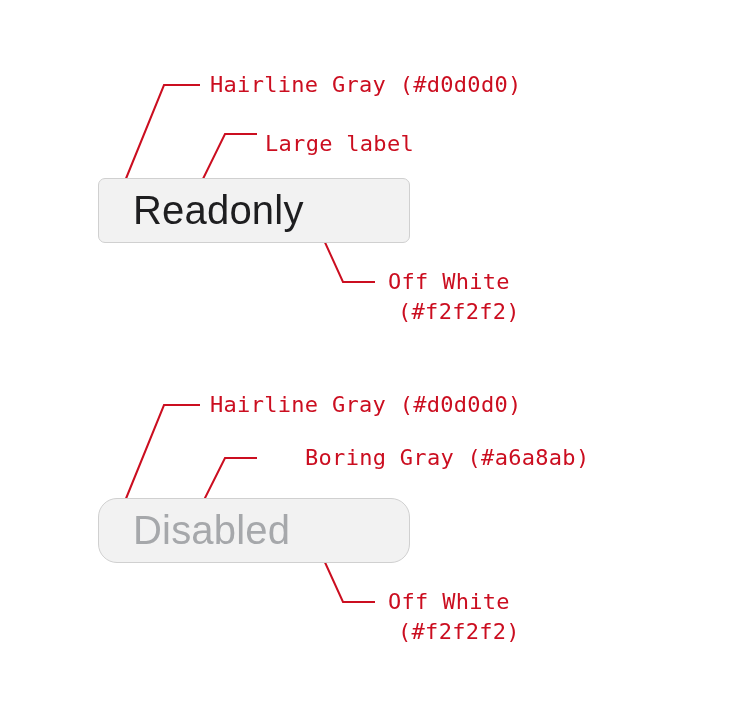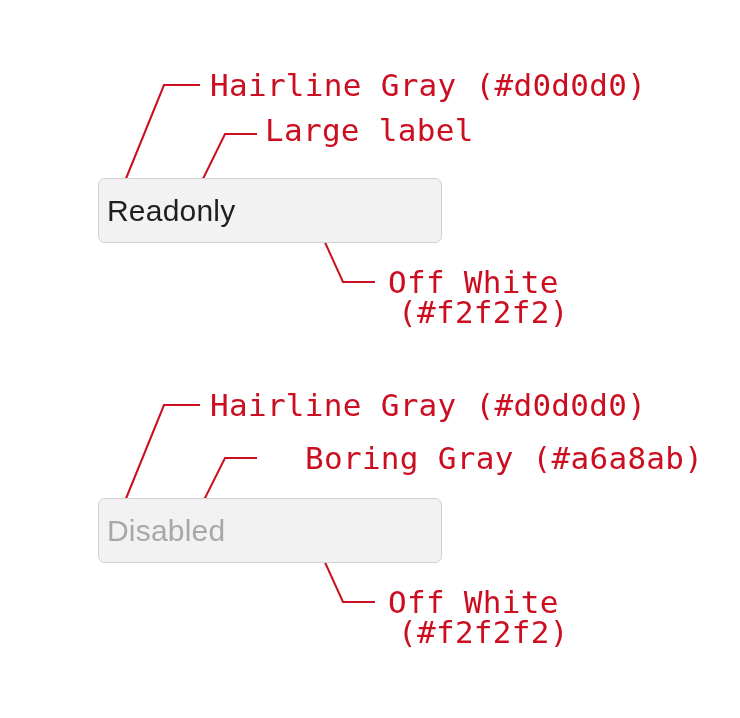--- a/index.html
+++ b/index.html
@@ -26,44 +26,44 @@
     pointer-events: none;
   }
   .leaders polyline {
     fill: none;
     stroke: var(--red);
     stroke-width: 2;
   }
   .field {
     position: absolute;
     left: 98px;
-    width: 344px;
+    width: 312px;
     height: 65px;
     background: var(--offwhite);
     border: 1px solid var(--hairline);
     border-radius: 7px;
     display: flex;
     align-items: center;
-    padding-left: 8px;
-    font-size: 30px;
+    padding-left: 34px;
+    font-size: 40px;
     letter-spacing: 0.2px;
   }
   .field.readonly { top: 178px; color: var(--dark); }
-  .field.disabled { top: 498px; color: var(--boring); }
+  .field.disabled { top: 498px; color: var(--boring); border-radius: 19px; }
   .callout {
     position: absolute;
     font-family: "DejaVu Sans Mono", "Liberation Mono", monospace;
-    font-size: 31px;
+    font-size: 22px;
     line-height: 30px;
     letter-spacing: 0.3px;
     color: var(--red);
     white-space: nowrap;
   }
   .c0 { left: 210px; top: 70px; }
-  .c1 { left: 265px; top: 115px; text-align: right; }
+  .c1 { left: 265px; top: 129px; text-align: right; }
   .c2 { left: 388px; top: 267px; }
   .c3 { left: 398px; top: 297px; }
   .c4 { left: 210px; top: 390px; }
   .c5 { left: 265px; top: 443px; margin-left: 40px; }
   .c6 { left: 388px; top: 587px; }
   .c7 { left: 398px; top: 617px; }
 </style>
 </head>
 <body>
 

